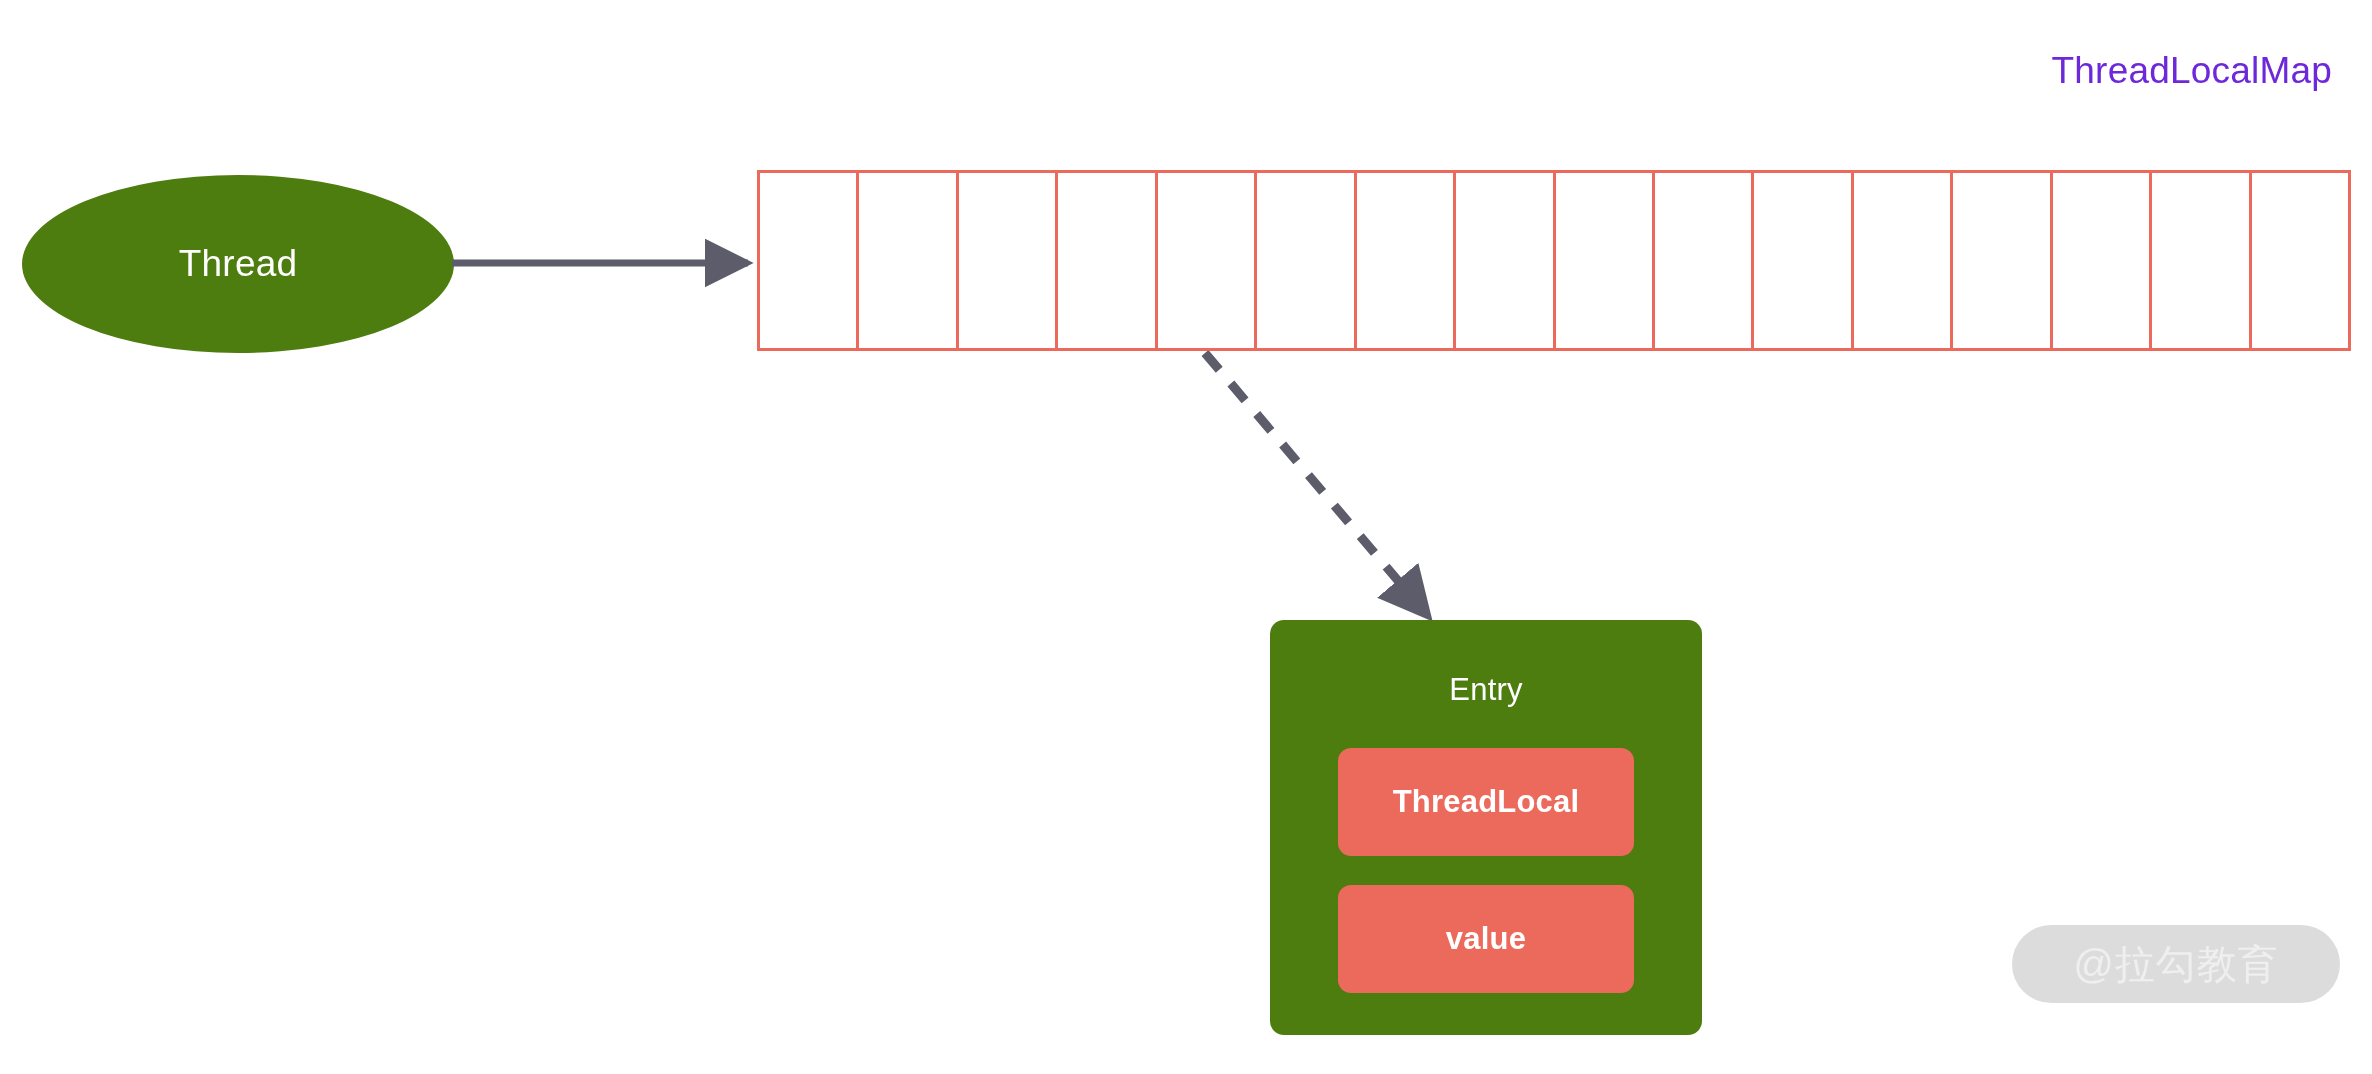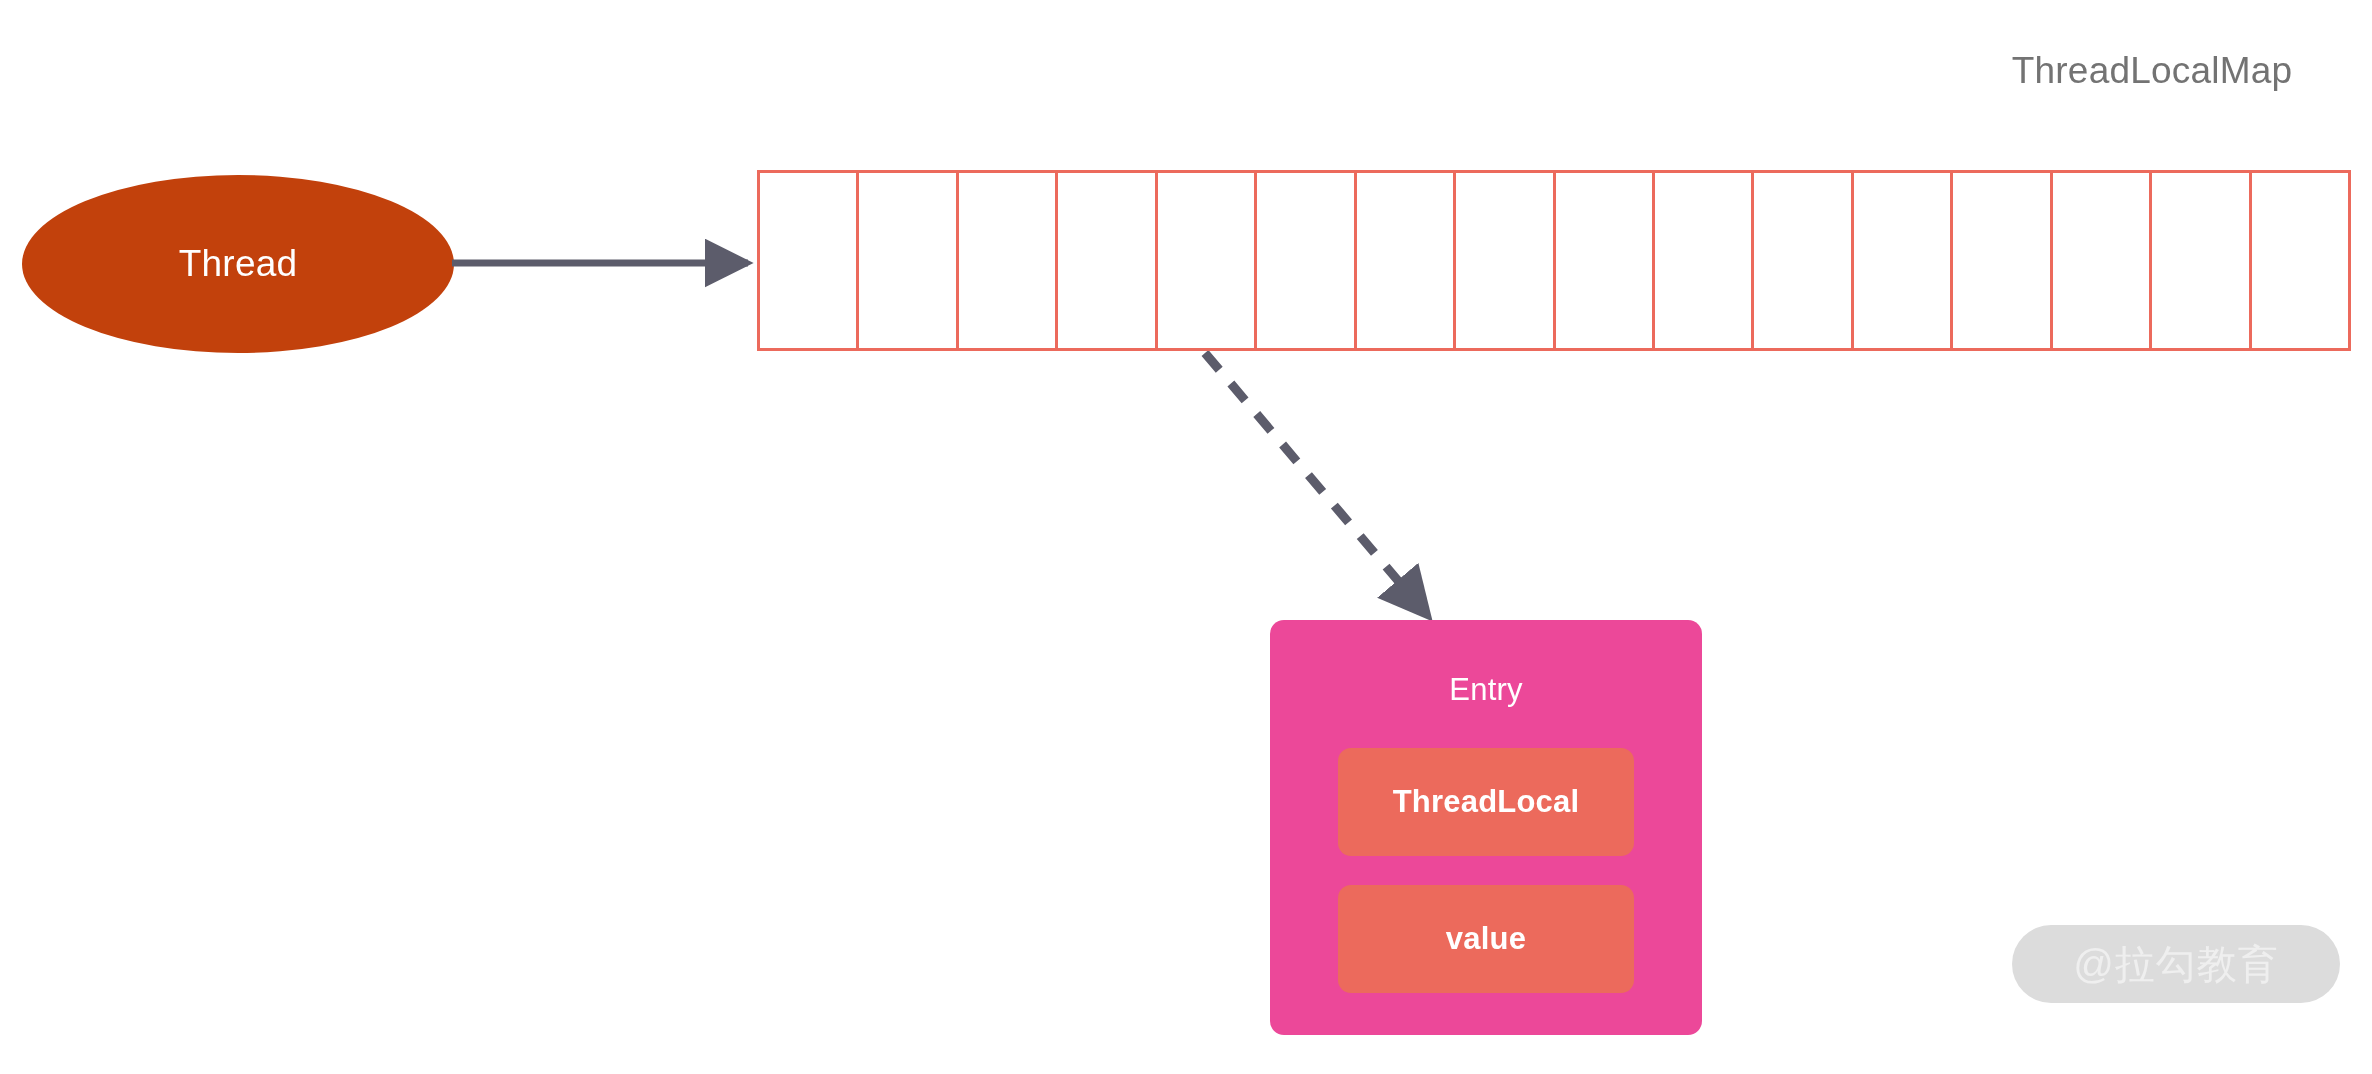--- a/index.html
+++ b/index.html
@@ -18,36 +18,36 @@
     background: #ffffff;
     font-family: "Liberation Sans", sans-serif;
   }
 
   
   #map-title {
     position: absolute;
     left: 1972px;
     top: 50px;
     width: 360px;
-    text-align: center;
-    color: #737373;
+    text-align: right;
+    color: #6d28d9;
     font-size: 37px;
     font-weight: 400;
     letter-spacing: 0.2px;
     white-space: nowrap;
   }
 
   
   #thread-node {
     position: absolute;
     left: 22px;
     top: 175px;
     width: 432px;
     height: 178px;
-    background: #c2410c;
+    background: #4d7c0f;
     border-radius: 50%;
     display: flex;
     align-items: center;
     justify-content: center;
   }
   #thread-label {
     color: #ffffff;
     font-size: 37px;
     font-weight: 400;
     letter-spacing: 0.2px;
@@ -83,21 +83,21 @@
   }
   .slot-cell:last-child { border-right: none; }
 
   
   #entry-node {
     position: absolute;
     left: 1270px;
     top: 620px;
     width: 432px;
     height: 415px;
-    background: #ec4899;
+    background: #4d7c0f;
     border-radius: 14px;
   }
   #entry-title {
     position: absolute;
     left: 0;
     top: 52px;
     width: 100%;
     text-align: center;
     color: #ffffff;
     font-size: 31px;

